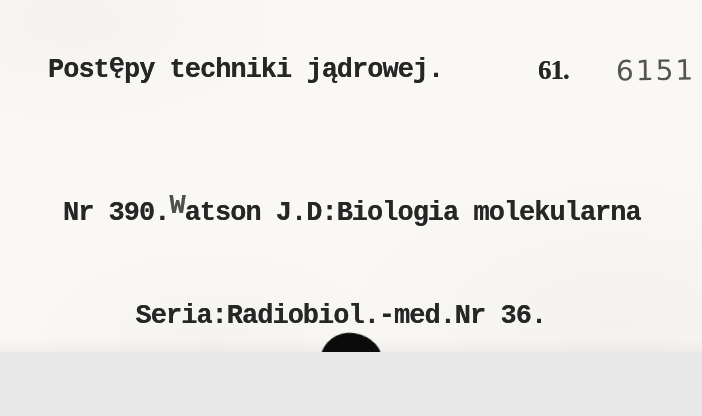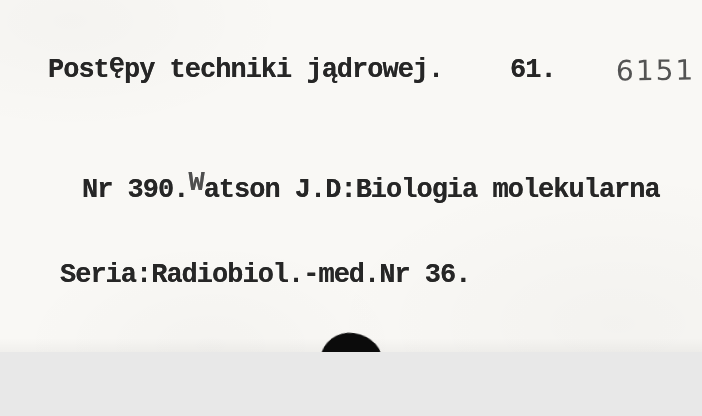--- a/index.html
+++ b/index.html
@@ -15,55 +15,56 @@
     background:
       radial-gradient(ellipse 320px 160px at 10% 6%, rgba(0,0,0,0.018), transparent 70%),
       radial-gradient(ellipse 420px 220px at 88% 92%, rgba(0,0,0,0.025), transparent 70%),
       radial-gradient(ellipse 260px 140px at 30% 98%, rgba(0,0,0,0.02), transparent 75%),
       #f9f8f5;
     font-family: "Liberation Mono", monospace;
     font-weight: bold;
     font-size: 27px;
     letter-spacing: -1px;
     color: #262626;
+    text-align: center;
   }
   
   .card::after {
     content: "";
     position: absolute;
     left: 0; right: 0; bottom: 0;
     height: 14px;
     background: linear-gradient(to bottom, transparent, rgba(0,0,0,0.035));
     pointer-events: none;
   }
   .typed {
     position: absolute;
     white-space: pre;
     line-height: 27px;
     text-shadow: 0 0 0.6px rgba(25,25,25,0.75);
   }
   .serial-title { left: 48px; top: 57px; }
-  .volume       { left: 510px; top: 57px; }
+  .volume       { left: 538px; top: 57px; font-family: Liberation Serif, serif; }
   .accession {
     position: absolute;
     left: 616px;
     top: 54px;
     font-family: "DejaVu Sans", sans-serif;
     font-weight: normal;
     font-size: 28px;
     letter-spacing: 2px;
     color: #535353;
     text-shadow: none;
     transform: rotate(-0.6deg);
   }
   .entry-block {
     position: absolute;
-    left: 60px;
+    left: 41px;
     top: 118px;
-    line-height: 29px;
+    line-height: 38px;
     white-space: pre;
     text-shadow: 0 0 0.6px rgba(25,25,25,0.75);
   }
   .entry-line { height: 26.5px; }
   .entry-line.indent { padding-left: 22px; }
   .raised-e {
     position: relative;
     top: -5px;
     display: inline-block;
   }

